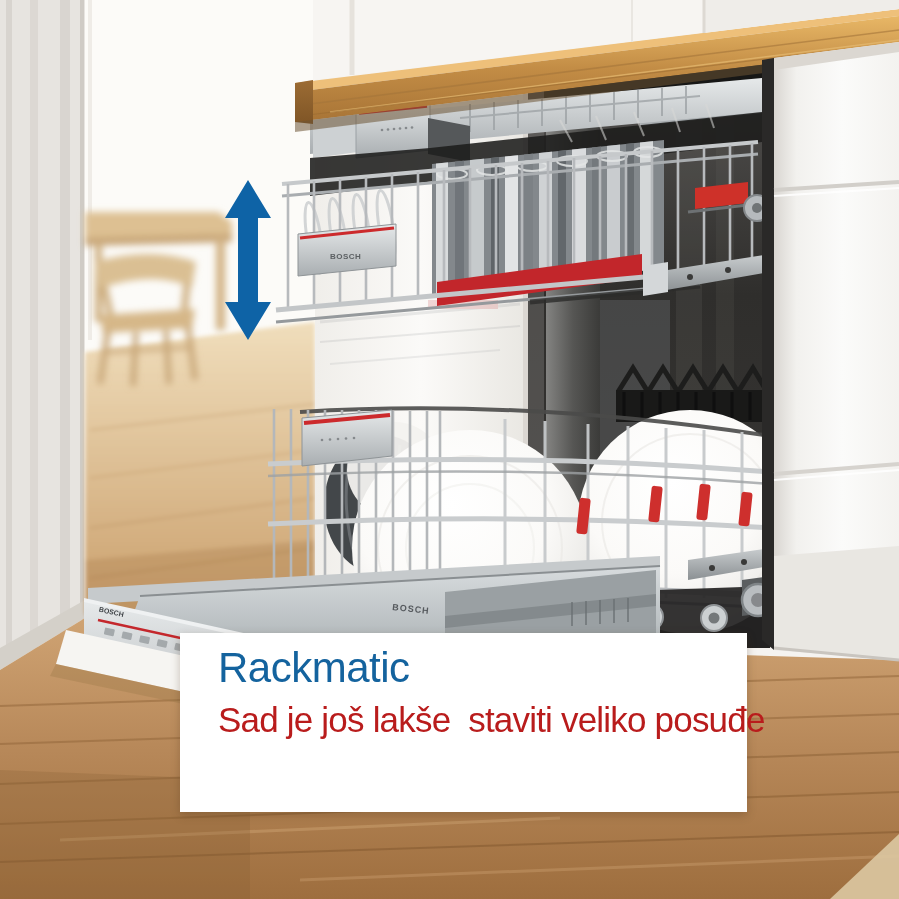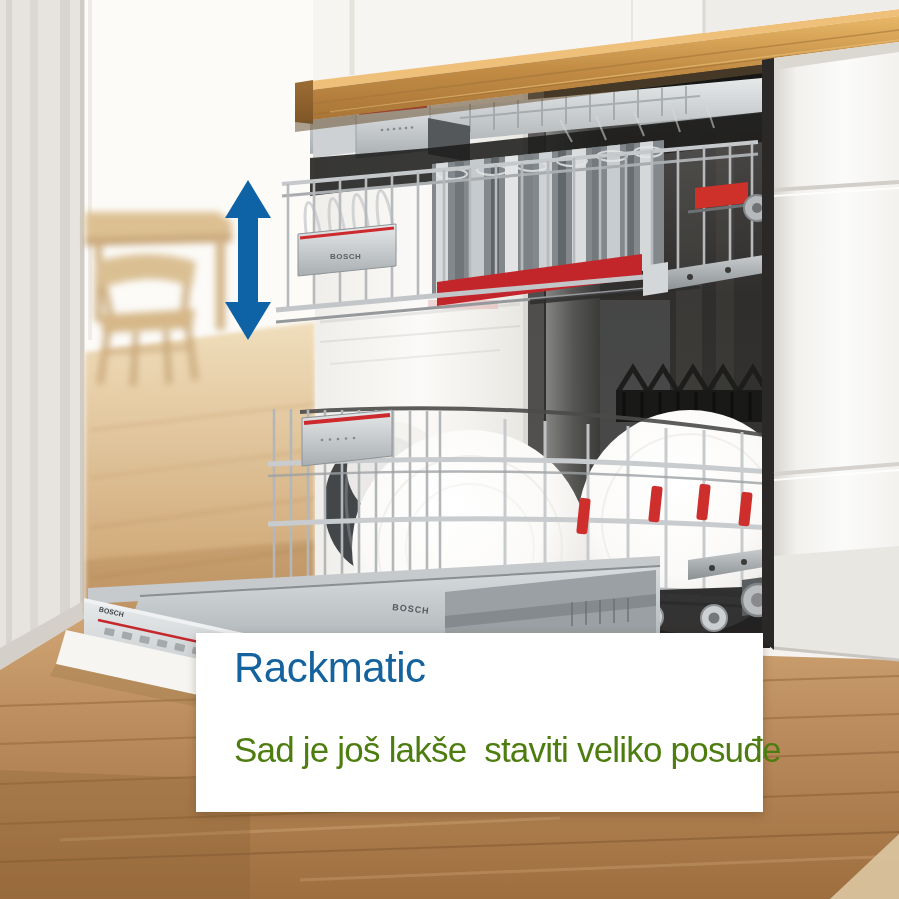--- a/index.html
+++ b/index.html
@@ -1,23 +1,23 @@
 <!DOCTYPE html>
 <html><head>
 <meta charset="utf-8">
 <style>
   html,body{margin:0;padding:0;background:#fff;}
   .scene{position:relative;width:899px;height:899px;overflow:hidden;
          background:#f5f3f0;font-family:"Liberation Sans",sans-serif;}
   .photo{position:absolute;left:0;top:0;}
-  .caption{position:absolute;left:196px;top:633px;width:567px;height:179px;
+  .caption{position:absolute;left:180px;top:633px;width:567px;height:179px;
            background:#ffffff;box-shadow:0 3px 9px rgba(70,45,20,.28);
            box-sizing:border-box;padding:9px 0 0 38px;}
   .caption .title{font-size:42px;line-height:52px;color:#14639e;letter-spacing:-.5px;}
-  .caption .line{font-size:35px;line-height:51px;color:#4d7c0f;letter-spacing:-.8px;white-space:pre;margin-top:30px;}
+  .caption .line{font-size:35px;line-height:51px;color:#b91c1c;letter-spacing:-.8px;white-space:pre;}
   svg text{font-family:"Liberation Sans",sans-serif;font-weight:bold;}
 </style>
 </head>
 <body>
 
 <div class="scene">
 <svg class="photo" width="899" height="899" viewBox="0 0 899 899">
   <defs>
     <linearGradient id="gWood" x1="0" y1="0" x2="0" y2="1">
       <stop offset="0" stop-color="#e8b766"></stop>

